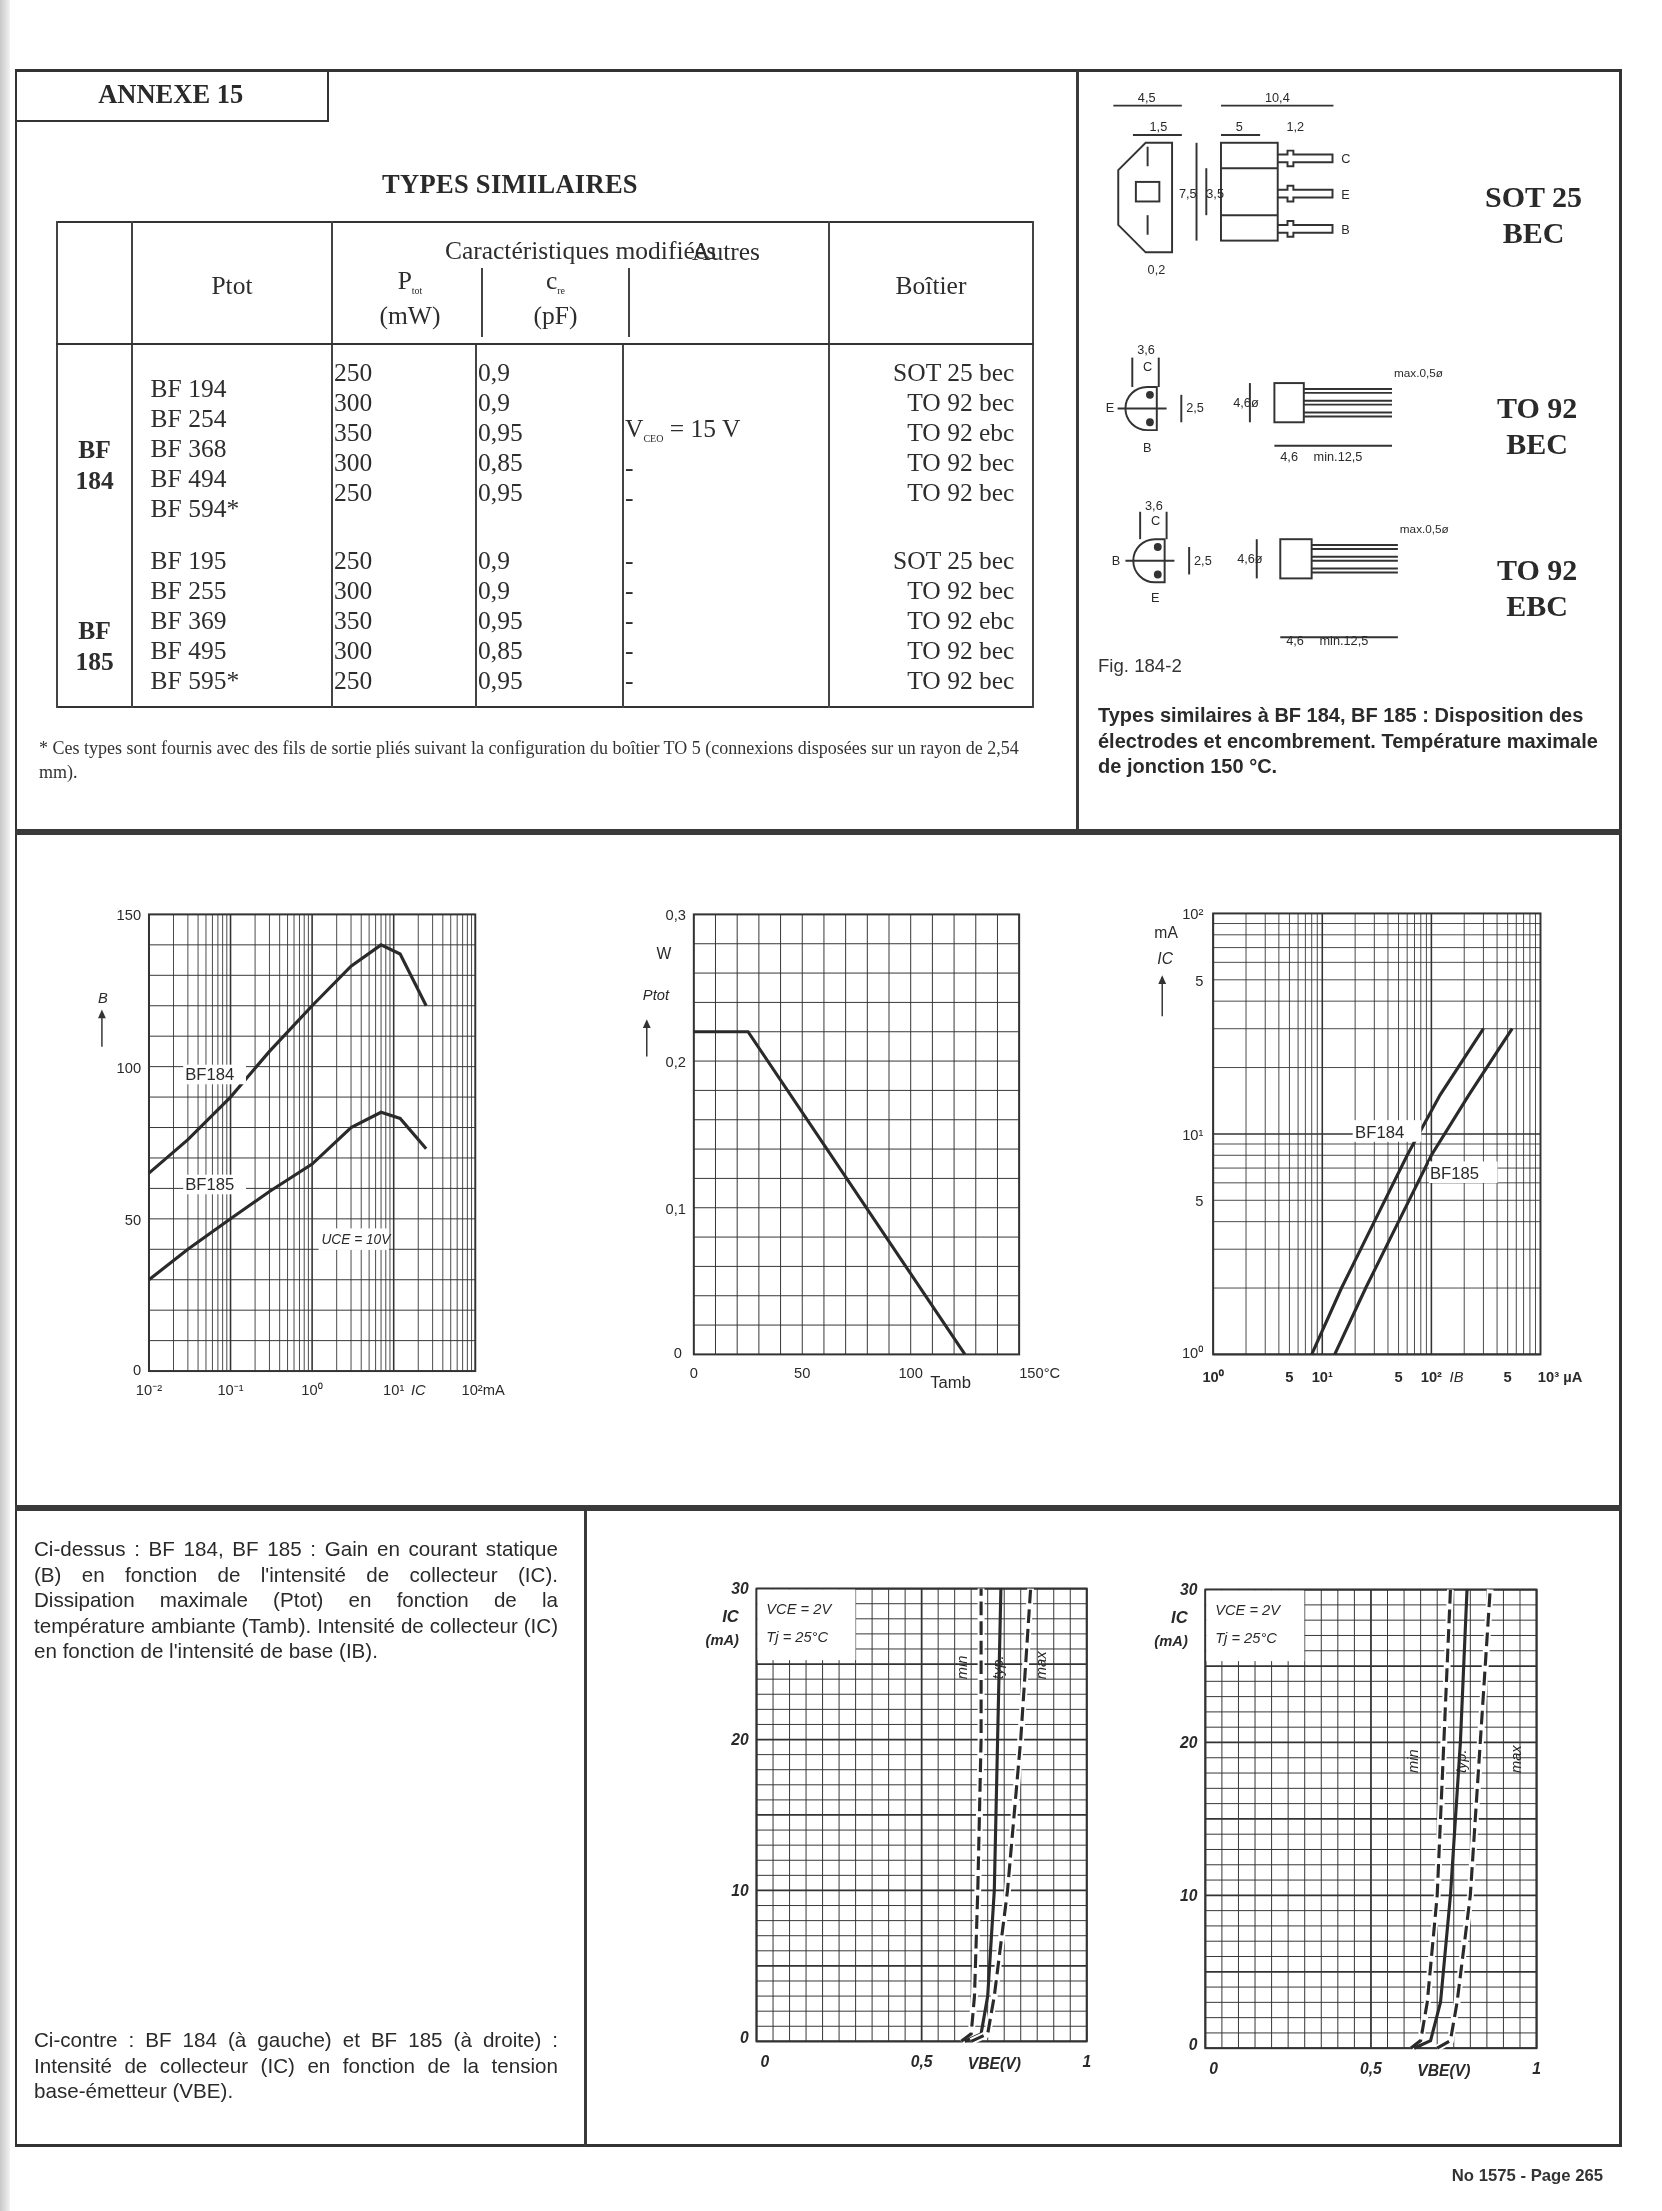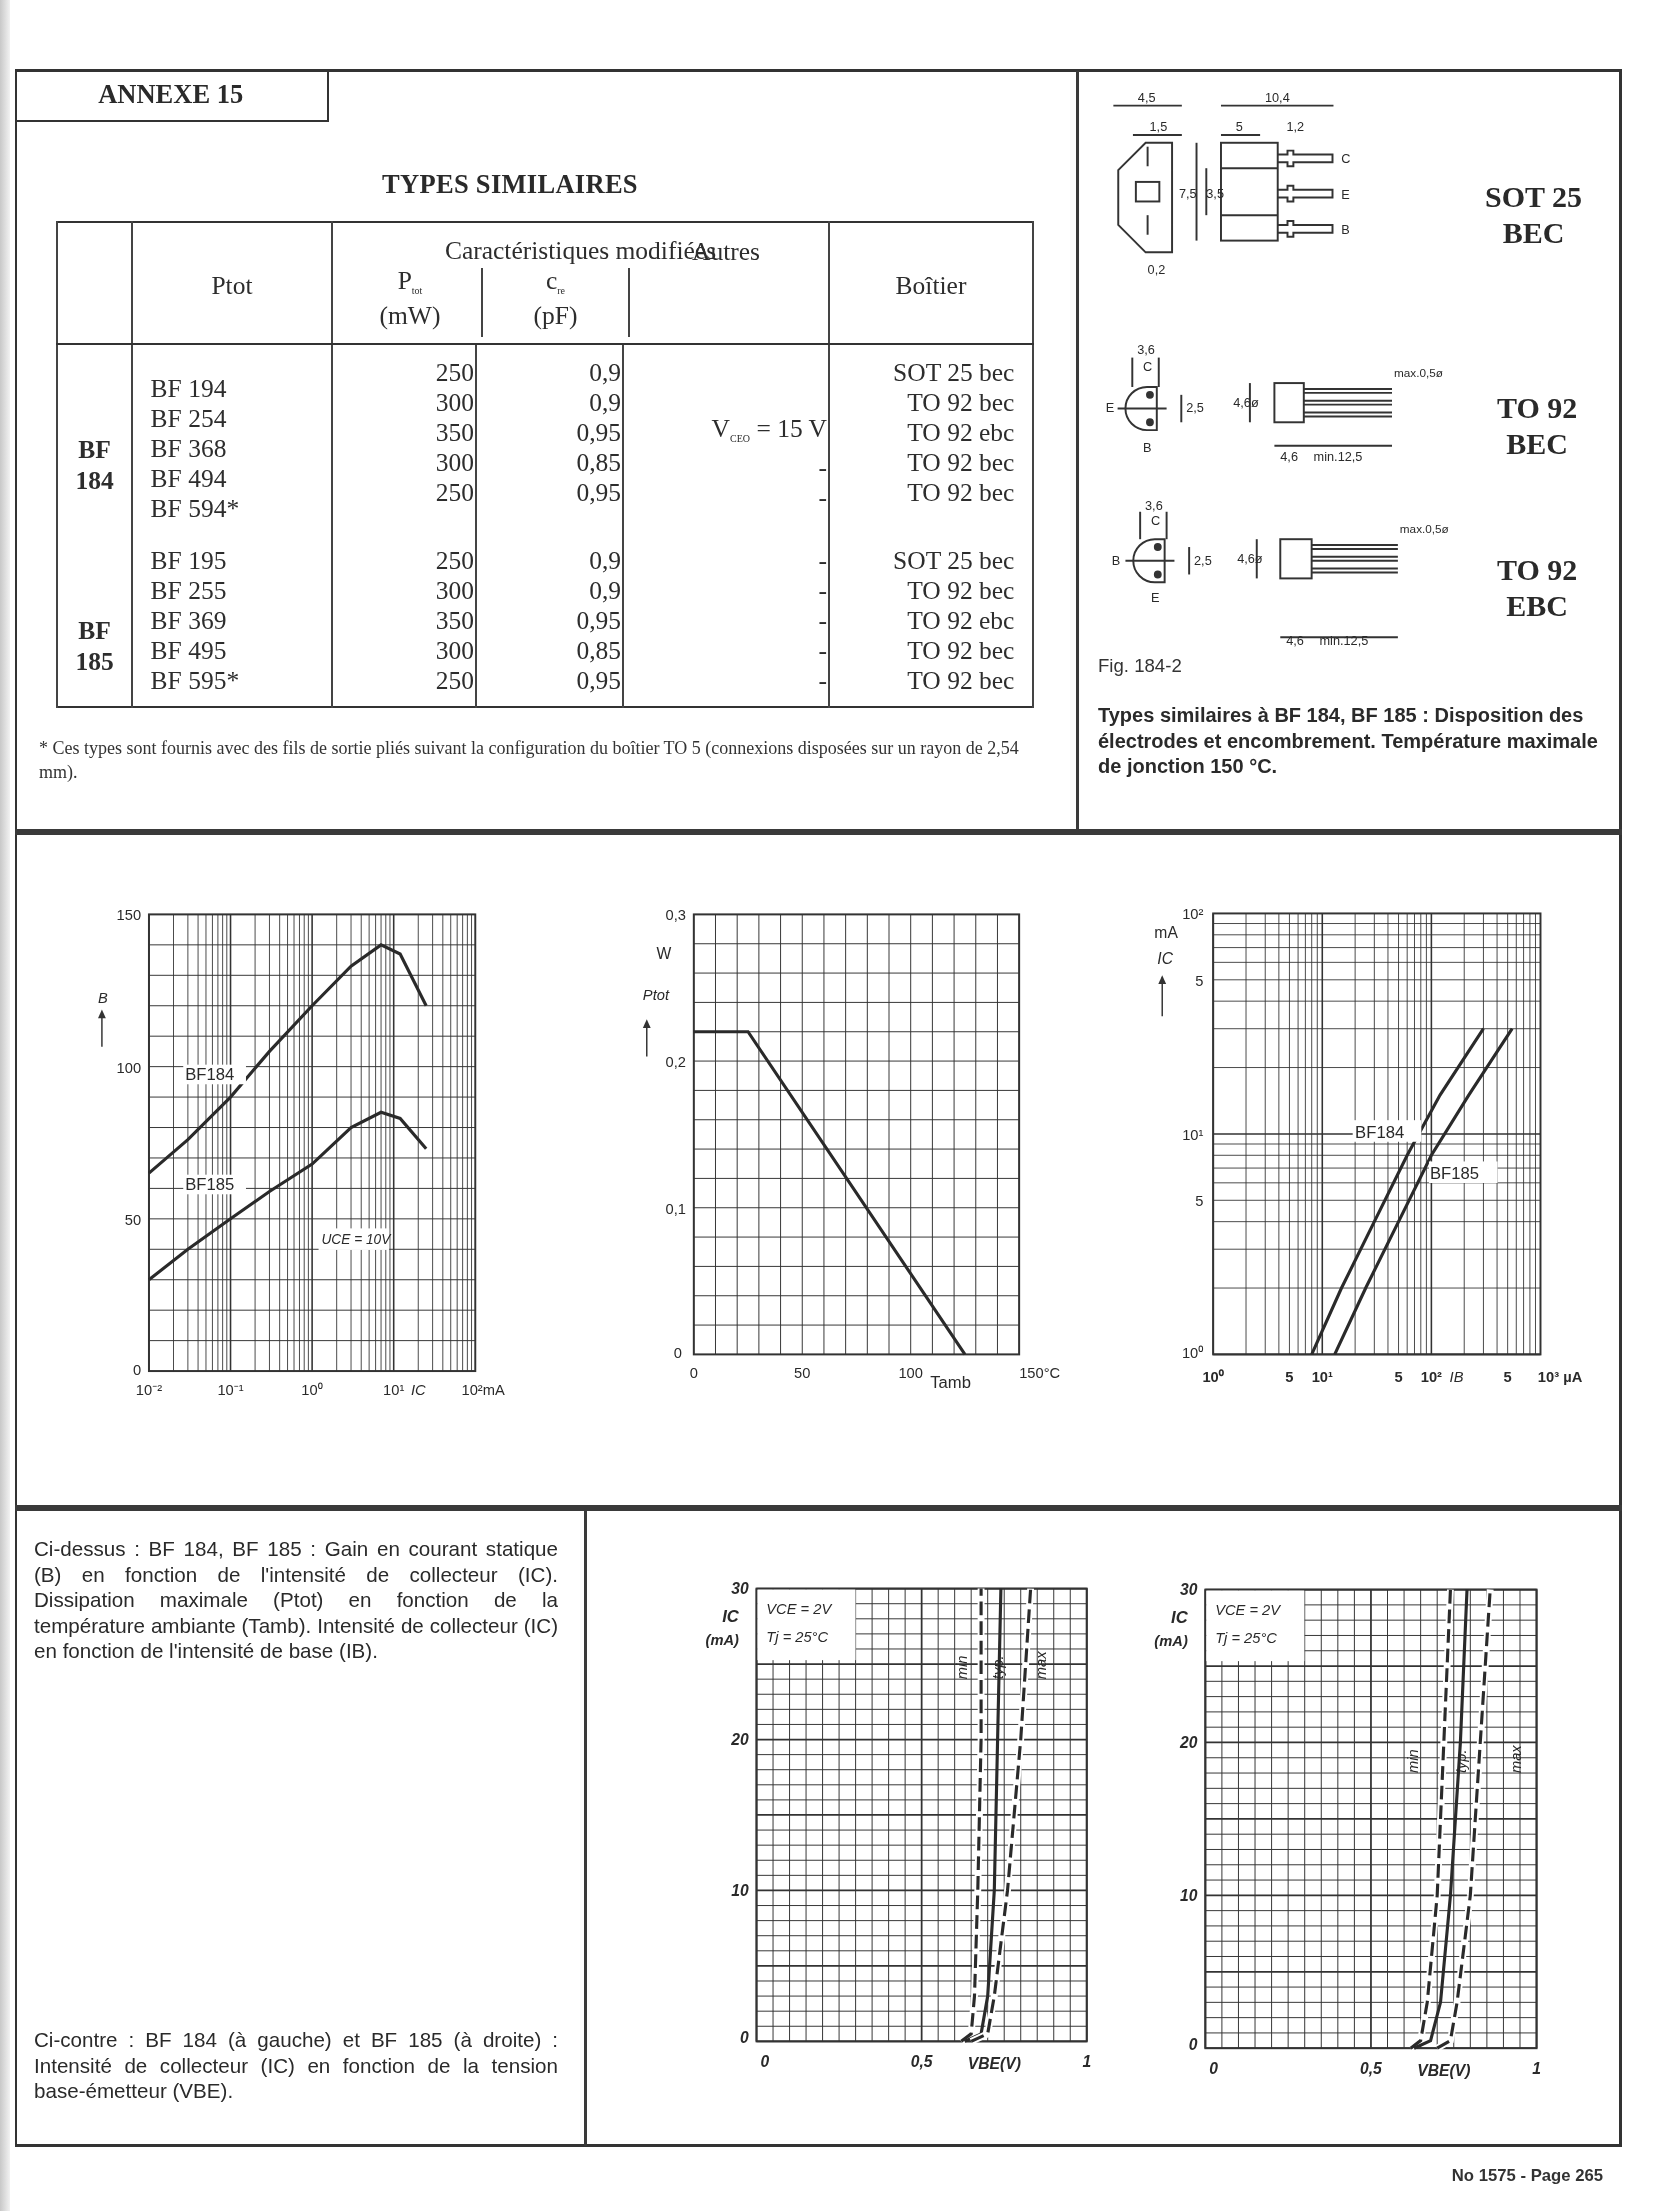--- a/index.html
+++ b/index.html
@@ -9,21 +9,21 @@
   .hline { position: absolute; background: #3a3a3a; }
   .vline { position: absolute; background: #3a3a3a; }
   .annexe { position: absolute; left: 14.7px; top: 69px; width: 314px; height: 53px; border-right: 2px solid #333; border-bottom: 2.9px solid #333; box-sizing: border-box; font-family: "Liberation Serif", serif; font-weight: bold; font-size: 26.5px; display: flex; align-items: center; justify-content: center; }
   .title { position: absolute; left: 382px; top: 169px; font-family: "Liberation Serif", serif; font-weight: bold; font-size: 26.5px; letter-spacing: 0.3px; }
   table.types { position: absolute; left: 56px; top: 221px; width: 978px; border-collapse: collapse; font-family: "Liberation Serif", serif; font-size: 25.5px; color: #2d2d2d; }
   table.types td, table.types th { border-left: 2px solid #444; border-right: 2px solid #444; font-weight: normal; vertical-align: top; }
   table.types { border: 2.9px solid #333; }
   .th-row th { border-bottom: 2.9px solid #333; }
   .group-cell { width: 71px; text-align: center; font-weight: bold !important; vertical-align: middle !important; line-height: 31px; }
   .cell-lines div { line-height: 30px; }
-  .num { text-align: right; }
+  .num { text-align: left; }
   .right { text-align: right; padding-right: 17.6px; margin-left: 28px; }
   .left { text-align: left; padding-left: 17.6px; }
   .sub { font-size: 10px; vertical-align: -4.9px; }
   .footnote { position: absolute; left: 39px; top: 737px; width: 1000px; font-family: "Liberation Serif", serif; font-size: 18px; line-height: 23.5px; color: #333; }
   .pkg-label { position: absolute; font-family: Liberation Serif, serif; font-weight: bold; font-size: 30px; text-align: center; line-height: 36px; color: #2a2a2a; }
   .fig { position: absolute; left: 1098px; top: 655px; font-family: Liberation Sans, sans-serif; font-size: 18.6px; color: #333; }
   .caption { position: absolute; font-family: "Liberation Sans", sans-serif; font-size: 19.6px; line-height: 25.5px; color: #2a2a2a; }
   .caption.bold { font-weight: bold; }
   .pagefoot { position: absolute; right: 59px; top: 2166px; font-family: "Liberation Sans", sans-serif; font-weight: bold; font-size: 16.7px; color: #333; }
   svg { position: absolute; overflow: visible; }

